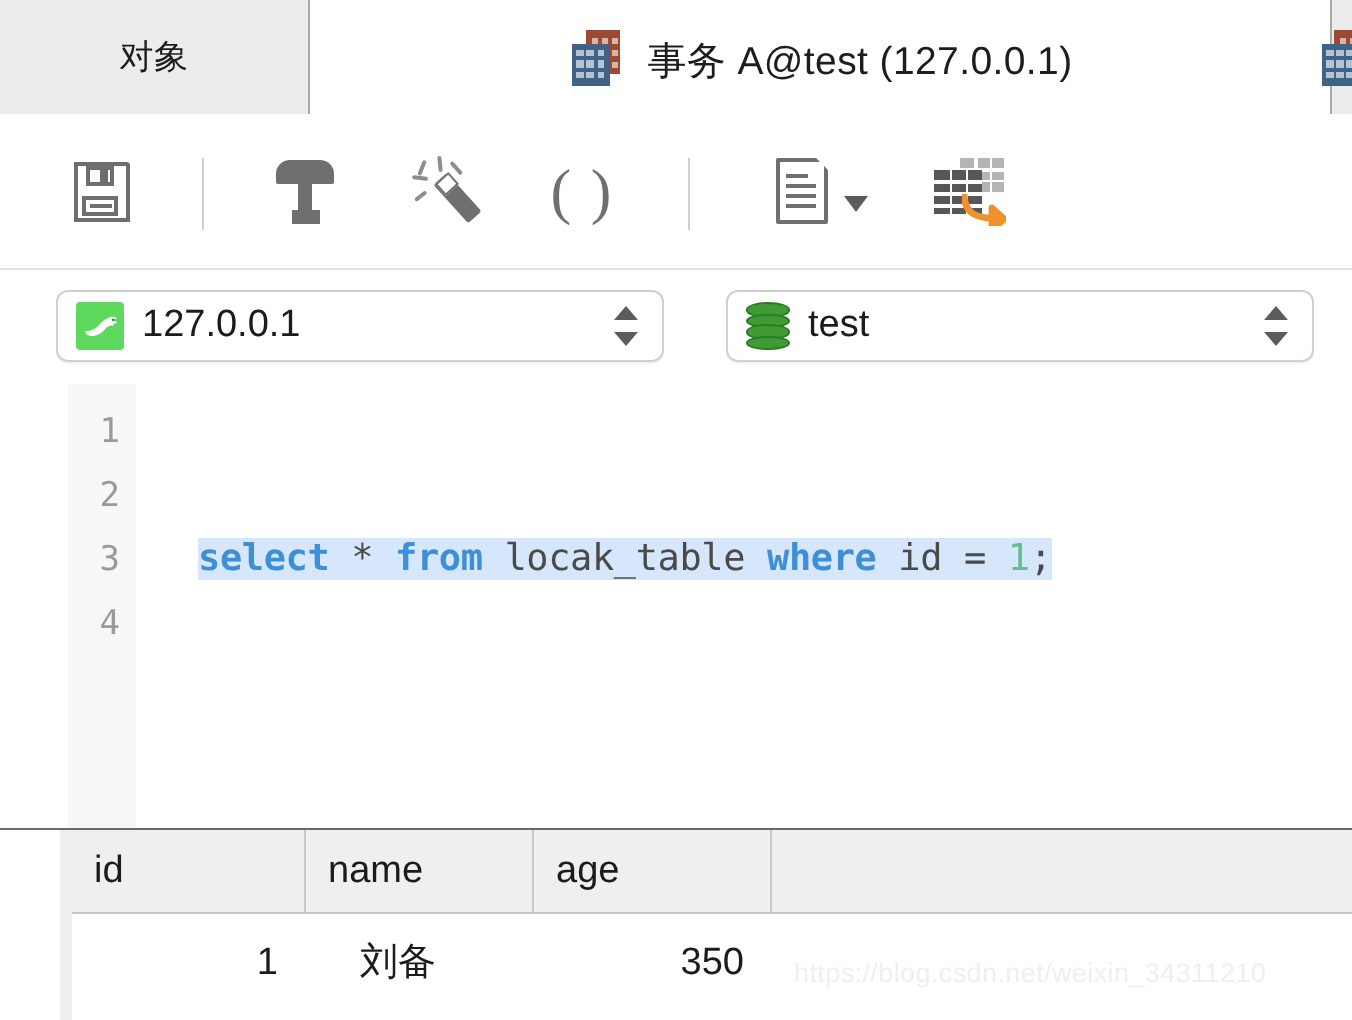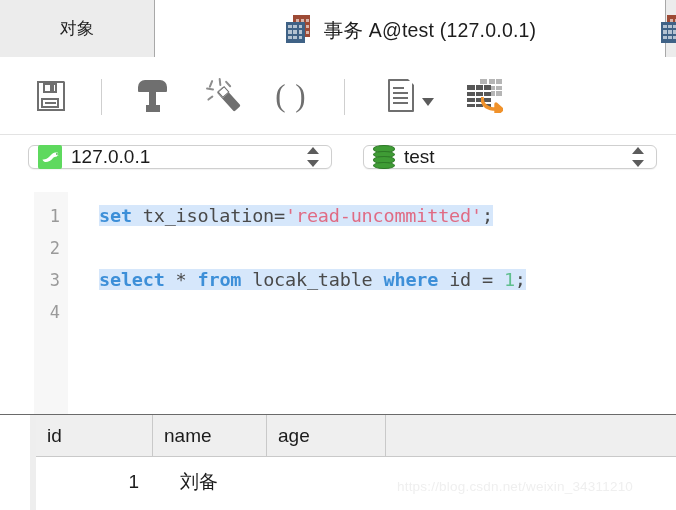--- a/index.html
+++ b/index.html
@@ -272,21 +272,21 @@
   
   .selbar {
     position: absolute;
     left: 0; top: 135px;
     width: 676px; height: 57px;
     background: #ffffff;
   }
   .selectbox {
     position: absolute;
     top: 10px;
-    height: 24px;
+    height: 36px;
     background: #ffffff;
     border: 1px solid #cfcfcf;
     border-radius: 6px;
     box-sizing: border-box;
     display: flex;
     align-items: center;
     padding: 0 8px 0 9px;
     box-shadow: 0 1px 1px rgba(0,0,0,0.05);
   }
   #select-host { left: 28px; width: 304px; }
@@ -637,21 +637,20 @@
           <span class="dn"></span>
       </span>
     </div>
   </div>
 
   <div class="editor">
     <div class="gutter"></div>
     <div class="code-area" id="code-area">
         <div class="crow">
           <span class="lno">1</span>
-          <span class="ctext"><span class="sel"><span class="kw">set</span><span class="pln"> </span><span class="pln">tx_isolation</span><span class="op">=</span><span class="str">'read-uncommitted'</span><span class="op">;</span></span></span>
         </div>
         <div class="crow">
           <span class="lno">2</span>
         </div>
         <div class="crow">
           <span class="lno">3</span>
           <span class="ctext"><span class="sel"><span class="kw">select</span><span class="pln"> </span><span class="op">*</span><span class="pln"> </span><span class="kw">from</span><span class="pln"> </span><span class="pln">locak_table</span><span class="pln"> </span><span class="kw">where</span><span class="pln"> </span><span class="pln">id</span><span class="op"> = </span><span class="num">1</span><span class="op">;</span></span></span>
         </div>
         <div class="crow">
           <span class="lno">4</span>
@@ -669,18 +668,19 @@
     <div class="grid-header">
       <span class="gh-cell" style="left:0;width:116px">id</span>
       <span class="gh-cell" style="left:230px;width:119px">age</span>
       <span class="gh-cell" style="left:116px;width:114px">name</span>
       <span class="gh-cell" style="left:349px;width:291px"></span>
     </div>
 
     <div class="grid-row">
       <span class="gr-cell right" style="left:0;width:116px">1</span>
       <span class="gr-cell left" style="left:132px;width:114px">刘备</span>
+      <span class="gr-cell right" style="left:230px;width:119px">350</span>
       <span class="gr-cell left" style="left:349px;width:291px"></span>
     </div>
   </div>
 
   <div class="watermark">https://blog.csdn.net/weixin_34311210</div>
 </div>
 
 </body></html>

